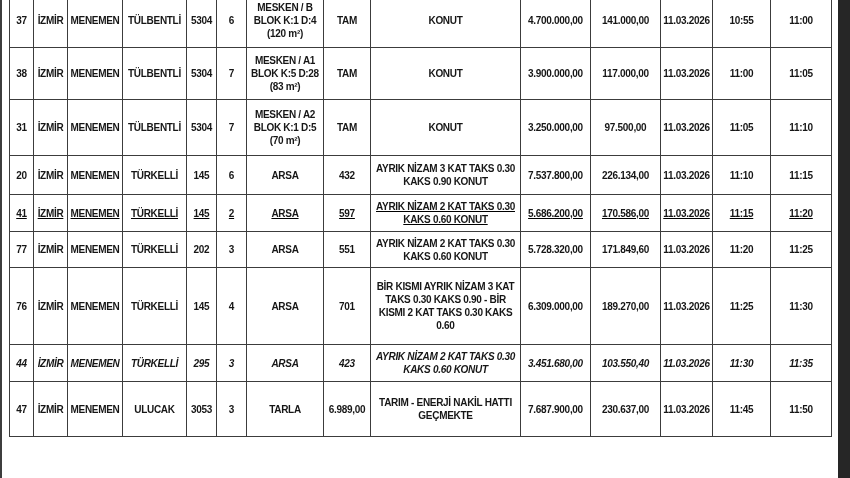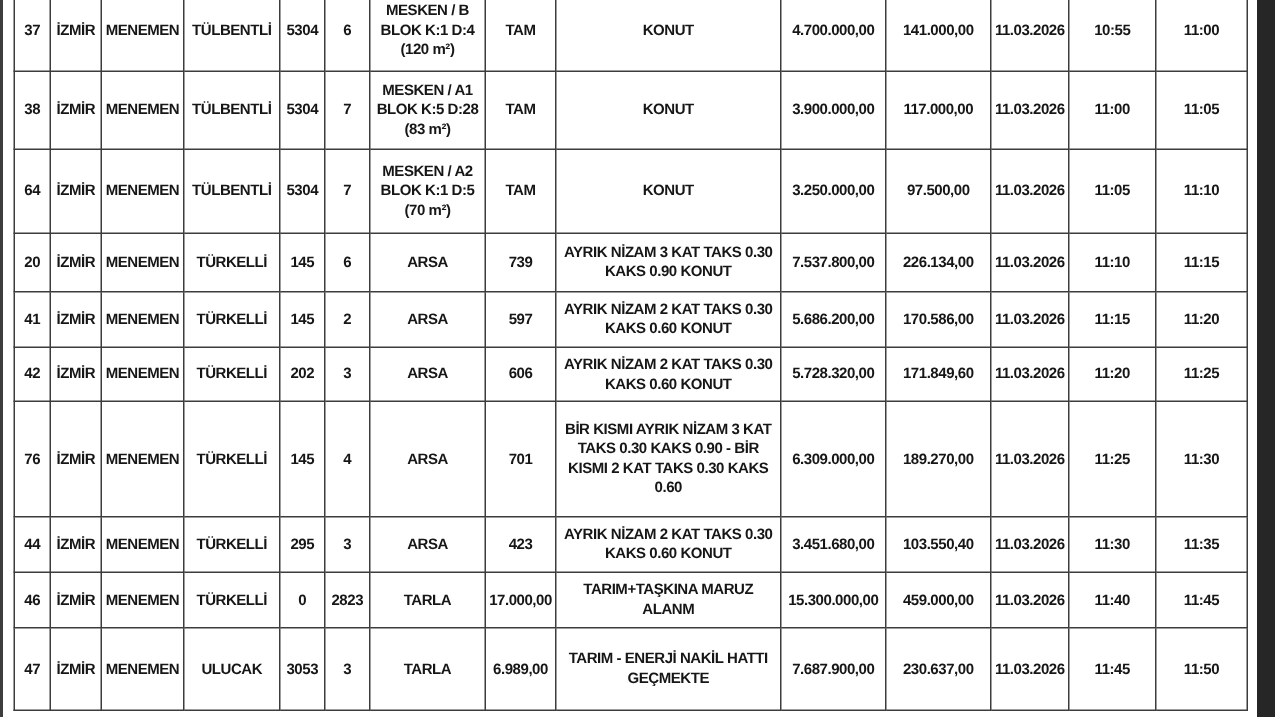--- a/index.html
+++ b/index.html
@@ -23,22 +23,22 @@
   td{
     border:1.5px solid #3c3c3c;
     text-align:center;vertical-align:middle;
     font-size:10px;font-weight:700;line-height:13px;
     letter-spacing:-0.3px;color:#161616;
     padding:0 2px;overflow:hidden;word-wrap:break-word;
   }
   td.num, td.money, td.date, td.time{white-space:nowrap;padding:0 1px;}
   
   tr.r0{height:55px;} tr.r1{height:52px;} tr.r2{height:56px;}
-  tr.r3{height:39px;} tr.r4{height:37px;} tr.r5{height:36px;}
-  tr.r6{height:77px;} tr.r7{height:37px;} tr.r8{height:36px;}
+  tr.r3{height:39px;} tr.r4{height:37px;text-decoration:underline;} tr.r5{height:36px;}
+  tr.r6{height:77px;} tr.r7{height:37px;font-style:italic;} tr.r8{height:36px;}
   tr.r9{height:37px;} tr.r10{height:55px;}
   
   col.c-no{width:24px;} col.c-il{width:34px;} col.c-ilce{width:55px;}
   col.c-mah{width:64px;} col.c-ada{width:30px;} col.c-par{width:30px;}
   col.c-nit{width:77px;} col.c-his{width:47px;} col.c-imar{width:150px;}
   col.c-bed{width:70px;} col.c-tem{width:70px;} col.c-tar{width:52px;}
   col.c-s1{width:58px;} col.c-s2{width:61px;}
 </style>
 </head>
 <body>
@@ -91,21 +91,21 @@
         <td>MESKEN / A1 BLOK K:5 D:28 (83 m²)</td>
         <td class="num">TAM</td>
         <td>KONUT</td>
         <td class="money">3.900.000,00</td>
         <td class="money">117.000,00</td>
         <td class="date">11.03.2026</td>
         <td class="time">11:00</td>
         <td class="time">11:05</td>
       </tr>
         <tr class="r2">
-        <td class="num">64</td>
+        <td class="num">31</td>
         <td>İZMİR</td>
         <td>MENEMEN</td>
         <td>TÜLBENTLİ</td>
         <td class="num">5304</td>
         <td class="num">7</td>
         <td>MESKEN / A2 BLOK K:1 D:5 (70 m²)</td>
         <td class="num">TAM</td>
         <td>KONUT</td>
         <td class="money">3.250.000,00</td>
         <td class="money">97.500,00</td>
@@ -114,21 +114,21 @@
         <td class="time">11:10</td>
       </tr>
         <tr class="r3">
         <td class="num">20</td>
         <td>İZMİR</td>
         <td>MENEMEN</td>
         <td>TÜRKELLİ</td>
         <td class="num">145</td>
         <td class="num">6</td>
         <td>ARSA</td>
-        <td class="num">739</td>
+        <td class="num">432</td>
         <td>AYRIK NİZAM 3 KAT TAKS 0.30 KAKS 0.90 KONUT</td>
         <td class="money">7.537.800,00</td>
         <td class="money">226.134,00</td>
         <td class="date">11.03.2026</td>
         <td class="time">11:10</td>
         <td class="time">11:15</td>
       </tr>
         <tr class="r4">
         <td class="num">41</td>
         <td>İZMİR</td>
@@ -139,28 +139,28 @@
         <td>ARSA</td>
         <td class="num">597</td>
         <td>AYRIK NİZAM 2 KAT TAKS 0.30 KAKS 0.60 KONUT</td>
         <td class="money">5.686.200,00</td>
         <td class="money">170.586,00</td>
         <td class="date">11.03.2026</td>
         <td class="time">11:15</td>
         <td class="time">11:20</td>
       </tr>
         <tr class="r5">
-        <td class="num">42</td>
+        <td class="num">77</td>
         <td>İZMİR</td>
         <td>MENEMEN</td>
         <td>TÜRKELLİ</td>
         <td class="num">202</td>
         <td class="num">3</td>
         <td>ARSA</td>
-        <td class="num">606</td>
+        <td class="num">551</td>
         <td>AYRIK NİZAM 2 KAT TAKS 0.30 KAKS 0.60 KONUT</td>
         <td class="money">5.728.320,00</td>
         <td class="money">171.849,60</td>
         <td class="date">11.03.2026</td>
         <td class="time">11:20</td>
         <td class="time">11:25</td>
       </tr>
         <tr class="r6">
         <td class="num">76</td>
         <td>İZMİR</td>
@@ -185,36 +185,20 @@
         <td class="num">295</td>
         <td class="num">3</td>
         <td>ARSA</td>
         <td class="num">423</td>
         <td>AYRIK NİZAM 2 KAT TAKS 0.30 KAKS 0.60 KONUT</td>
         <td class="money">3.451.680,00</td>
         <td class="money">103.550,40</td>
         <td class="date">11.03.2026</td>
         <td class="time">11:30</td>
         <td class="time">11:35</td>
-      </tr>
-        <tr class="r9">
-        <td class="num">46</td>
-        <td>İZMİR</td>
-        <td>MENEMEN</td>
-        <td>TÜRKELLİ</td>
-        <td class="num">0</td>
-        <td class="num">2823</td>
-        <td>TARLA</td>
-        <td class="num">17.000,00</td>
-        <td>TARIM+TAŞKINA MARUZ ALANM</td>
-        <td class="money">15.300.000,00</td>
-        <td class="money">459.000,00</td>
-        <td class="date">11.03.2026</td>
-        <td class="time">11:40</td>
-        <td class="time">11:45</td>
       </tr>
         <tr class="r10">
         <td class="num">47</td>
         <td>İZMİR</td>
         <td>MENEMEN</td>
         <td>ULUCAK</td>
         <td class="num">3053</td>
         <td class="num">3</td>
         <td>TARLA</td>
         <td class="num">6.989,00</td>

